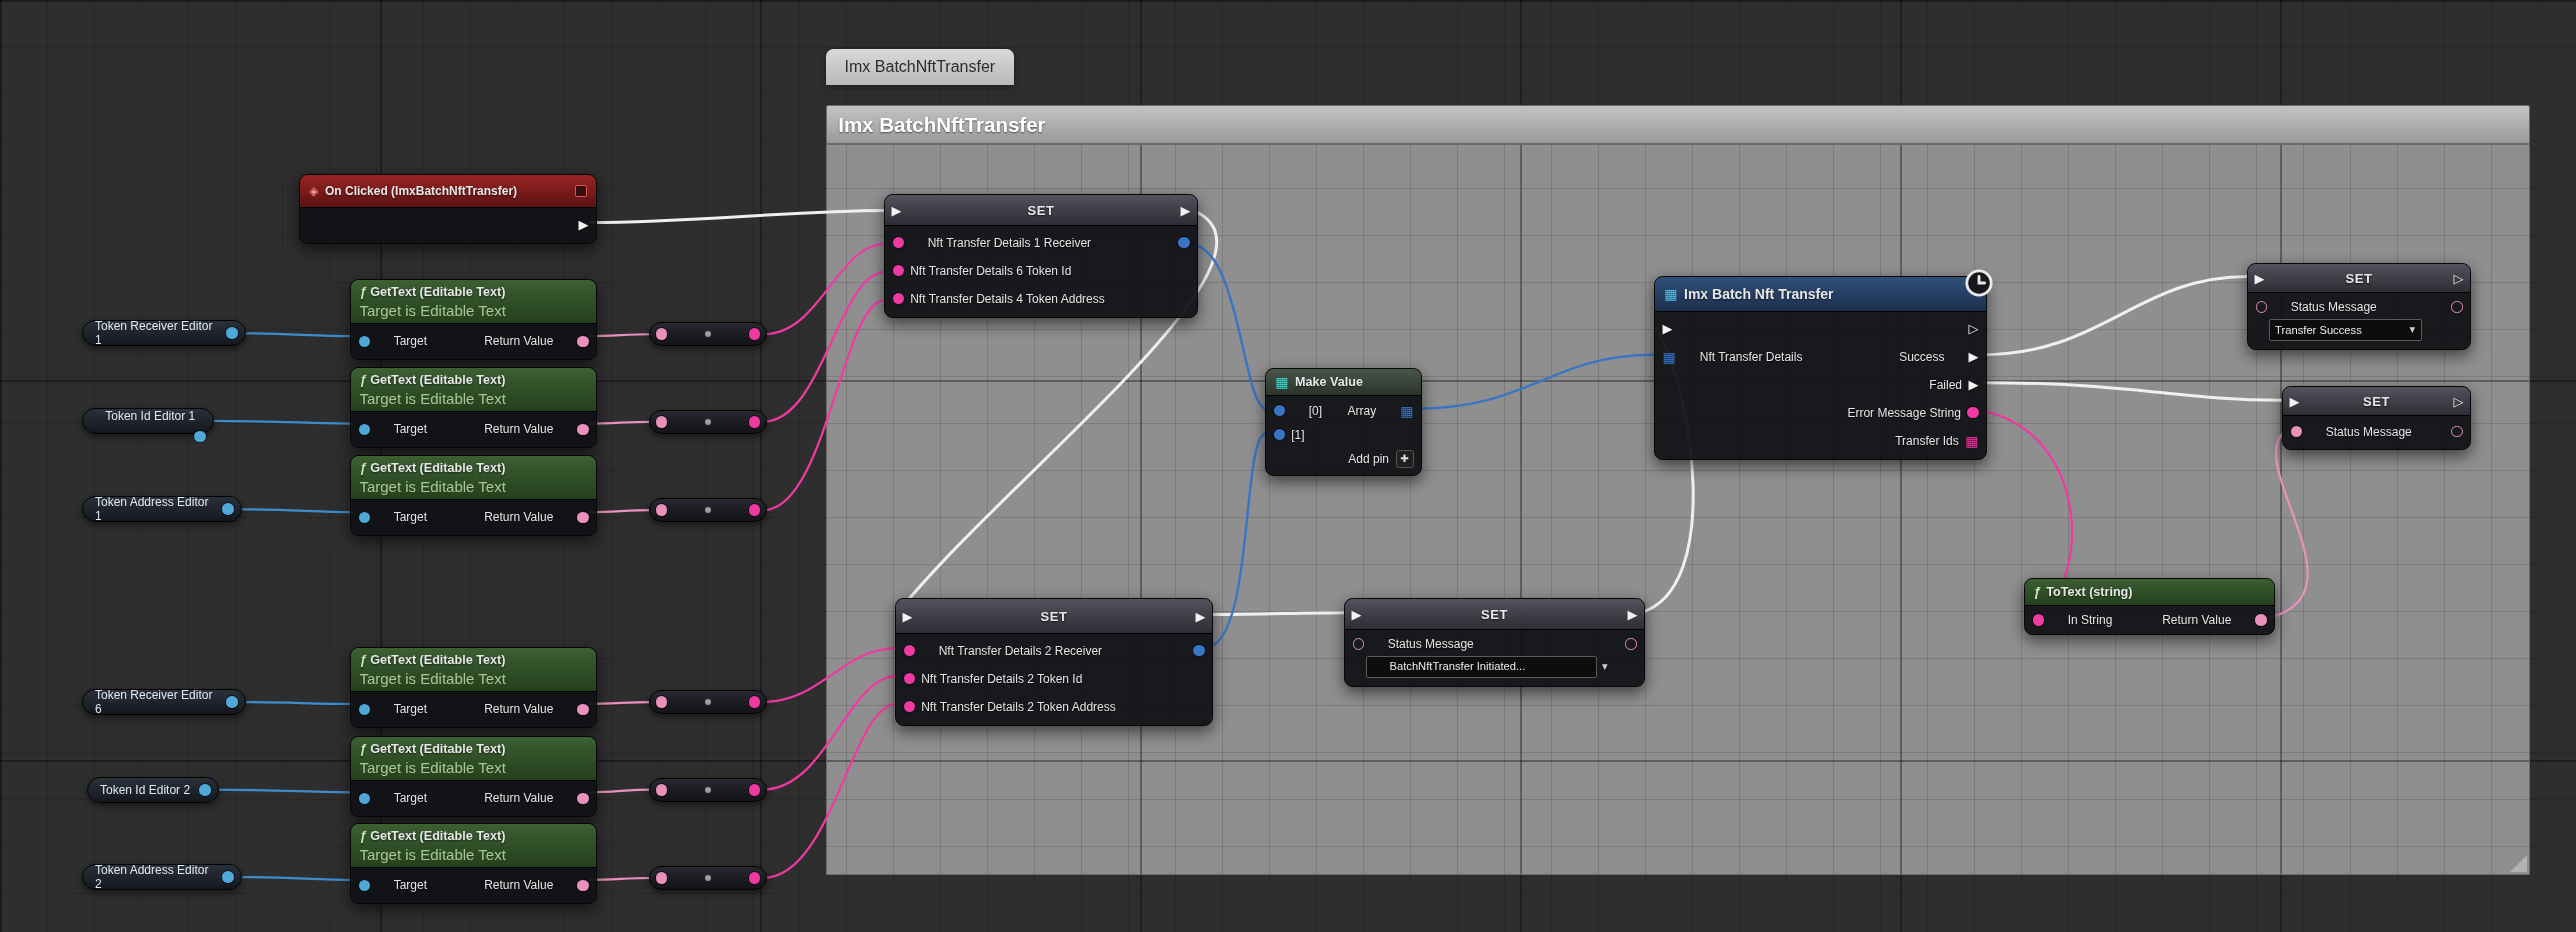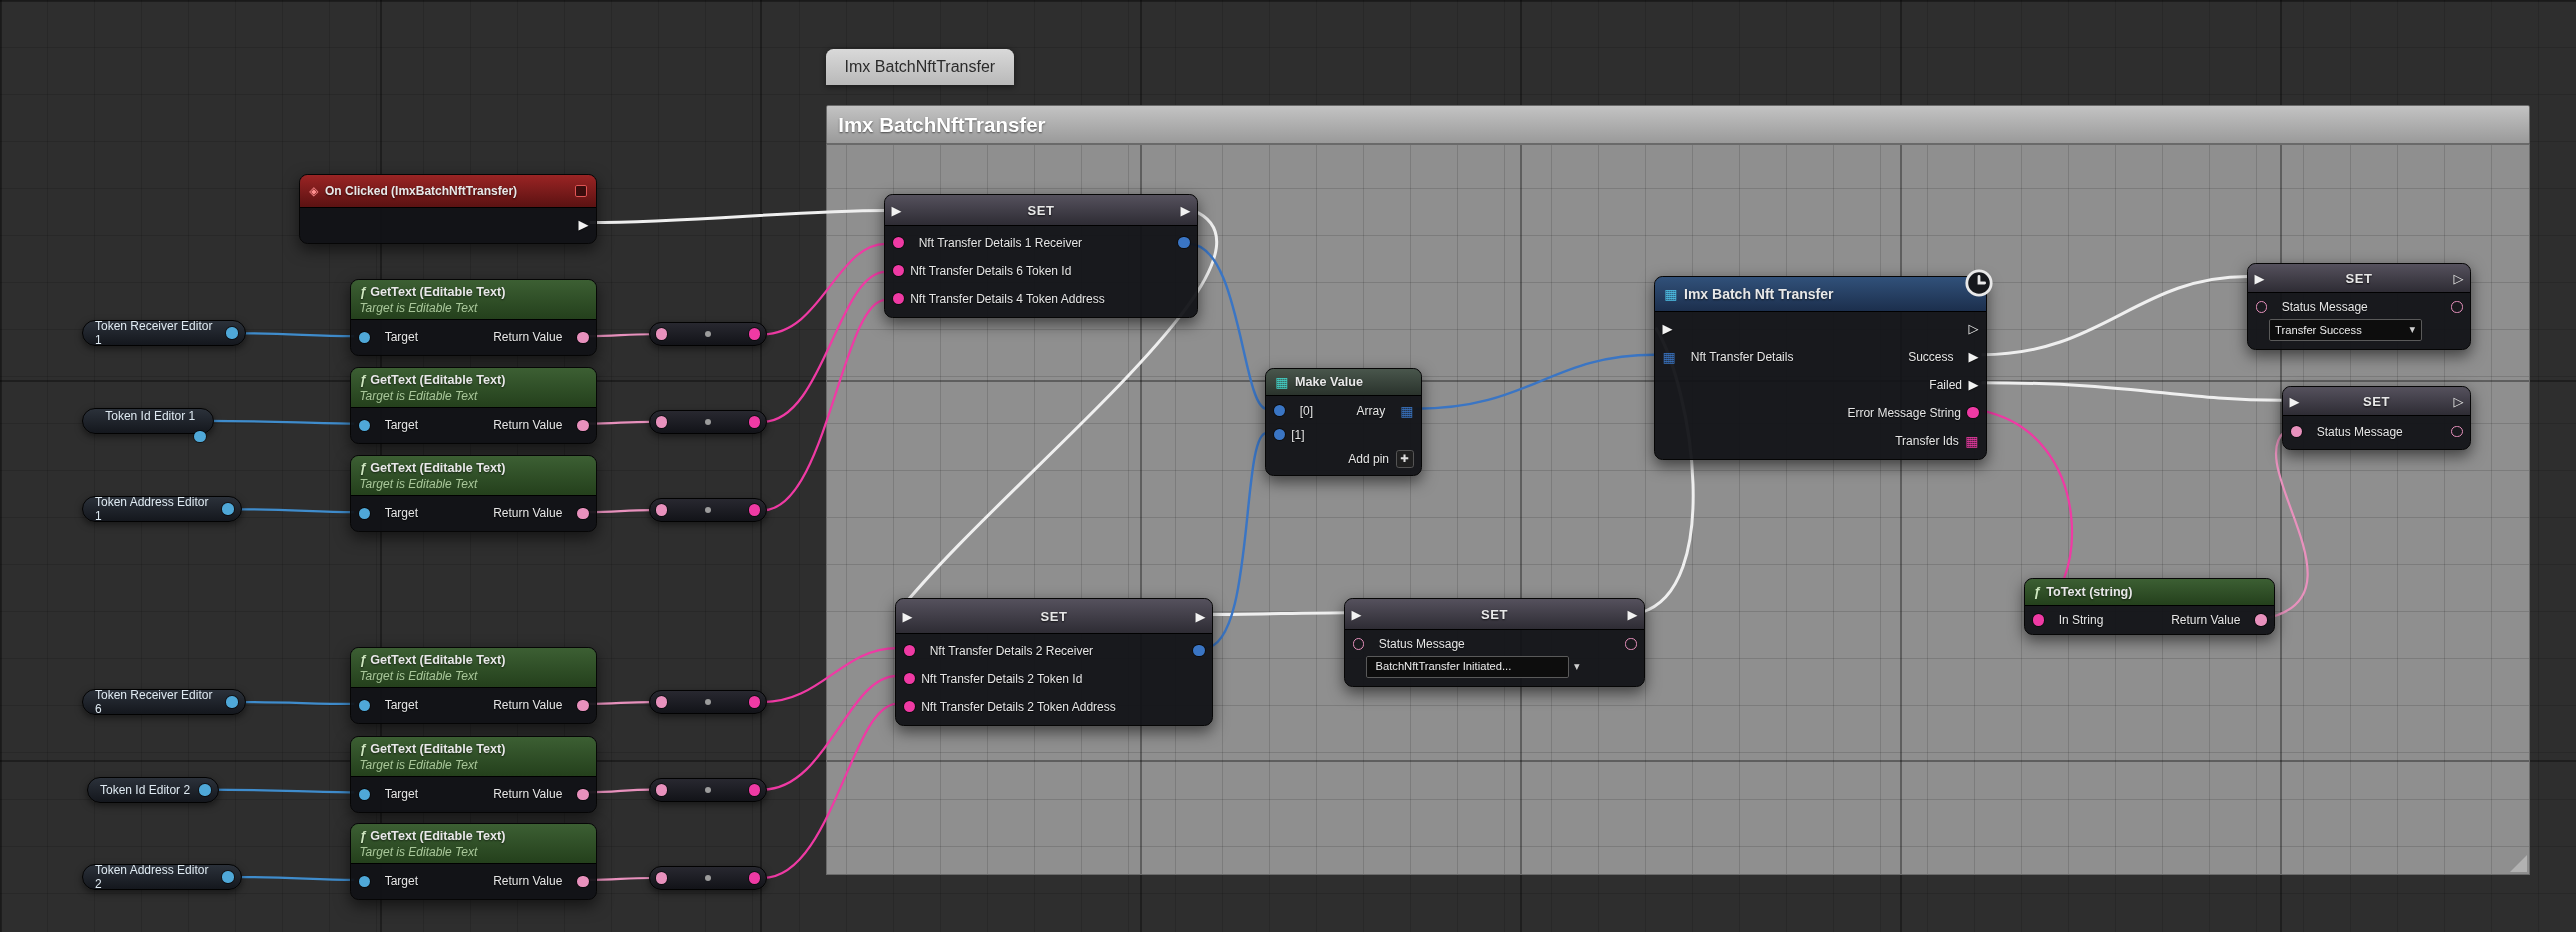--- a/index.html
+++ b/index.html
@@ -41,50 +41,50 @@
     border-radius:7.5px 7.5px 0 0;border-bottom:0.9px solid #000;}
   .title{font-size:14px;font-weight:bold;white-space:nowrap;text-shadow:0 0.9px 1.9px rgba(0,0,0,.6);}
   .hdr-red{background:linear-gradient(180deg,#9a2424,#5b1212);}
   .hdr-set{background:linear-gradient(180deg,#55515d,#2e2c34);justify-content:center;position:relative;height:30px;}
   .hdr-blue{background:linear-gradient(180deg,#31517a,#1c2f4d);height:34px;}
   .hdr-ma{background:linear-gradient(180deg,#49564c,#2a332c);height:26px;}
   .gt-hdr{background:linear-gradient(180deg,#3c5f33,#24401c);border-radius:7.5px 7.5px 0 0;
     padding:3.7px 8.4px 2.8px;border-bottom:0.9px solid #000;line-height:1.3;}
   .gt-hdr.single{display:flex;align-items:center;gap:5.6px;height:26px;padding:0 8.4px;}
   .gt-title{font-size:12.6px;font-weight:bold;white-space:nowrap;text-shadow:0 0.9px 1.9px rgba(0,0,0,.6);}
-  .gt-sub{font-size:12px;font-style:italic;color:#a9c79a;white-space:nowrap;}
+  .gt-sub{font-size:15px;color:#a9c79a;white-space:nowrap;}
   .fx{color:#cfe8c0;font-style:italic;font-weight:bold;font-size:13px;}
   .set-title{font-size:13px;font-weight:bold;letter-spacing:0.5px;text-shadow:0 0.9px 1.9px rgba(0,0,0,.7);}
 
   .rows{padding:2.8px 0 4.7px;}
   .prow{display:flex;align-items:center;gap:6.5px;padding:0 7.5px;height:28px;font-size:12px;}
   .prow.right{justify-content:flex-end;}
   .prow.split{justify-content:space-between;}
-  .pside{display:flex;align-items:center;gap:15px;}
+  .pside{display:flex;align-items:center;gap:24px;}
   .lbl{font-size:12px;color:#e6e6e6;white-space:nowrap;text-shadow:0 0.9px 0.9px rgba(0,0,0,.7);}
 
   .pin{width:11.2px;height:11.2px;border-radius:50%;box-sizing:border-box;flex:none;
     box-shadow:0 0 0 0.9px rgba(0,0,0,.5);}
   .p-text{background:#e891bd;color:#e891bd;}
   .p-str{background:#ef3aa4;color:#ef3aa4;}
   .p-obj{background:#4fa8d8;color:#4fa8d8;}
   .p-struct{background:#3a75c4;color:#3a75c4;}
   .pin.hollow{background:transparent;border:1.9px solid currentColor;box-shadow:none;}
   .exec{color:#f2f2f2;font-size:13px;line-height:1;text-shadow:0 0.9px 0.9px rgba(0,0,0,.6);}
   .exec-l{position:absolute;left:6.5px;top:50%;transform:translateY(-50%);}
   .exec-r{position:absolute;right:6.5px;top:50%;transform:translateY(-50%);}
   .gridpin{font-size:14px;line-height:1;flex:none;}
   .gp-cyan{color:#43d6cc;} .gp-blue{color:#3a75c4;} .gp-mag{color:#ef3aa4;} .gp-sky{color:#4fc3e8;}
   .evt{color:#ff8f8f;font-size:12px;line-height:1;}
   .delegate{width:12px;height:12px;border:1.9px solid #e05555;background:#3a0d0d;border-radius:1.9px;
     margin-left:auto;box-sizing:border-box;flex:none;}
   .addpin{width:16px;height:16px;background:#1f1f1f;border:0.9px solid #555;border-radius:2.8px;
     color:#ddd;font-size:10.2px;display:flex;align-items:center;justify-content:center;flex:none;}
   .textbox{background:#0d0d0d;border:0.9px solid #5a5a5a;border-radius:1.9px;color:#ececec;
-    font-size:11.2px;height:19.6px;line-height:19.6px;padding:0 9px;white-space:nowrap;overflow:hidden;}
+    font-size:11.2px;height:19.6px;line-height:19.6px;padding:0 23px;white-space:nowrap;overflow:hidden;}
   .combo{background:#0d0d0d;border:0.9px solid #5a5a5a;border-radius:1.9px;color:#ececec;font-size:11.2px;
     height:19.6px;display:flex;align-items:center;justify-content:space-between;padding:0 5.6px;gap:13px;}
   .dd{color:#cfcfcf;font-size:11.2px;line-height:1;}
   .valrow{display:flex;align-items:center;gap:5.6px;padding:0.9px 9.3px 6.5px 20.5px;}
 
   
   .vpill{position:absolute;z-index:3;height:26px;display:flex;align-items:center;gap:7.5px;
     padding:0 7.5px 0 12px;background:linear-gradient(180deg,#2b313a,#14171d);border:0.9px solid #020202;
     border-radius:13px;font-size:12px;color:#dfeaf2;box-shadow:0 2.8px 7.5px rgba(0,0,0,.5);box-sizing:border-box;}
   .vpill .pin{margin-left:auto;}

